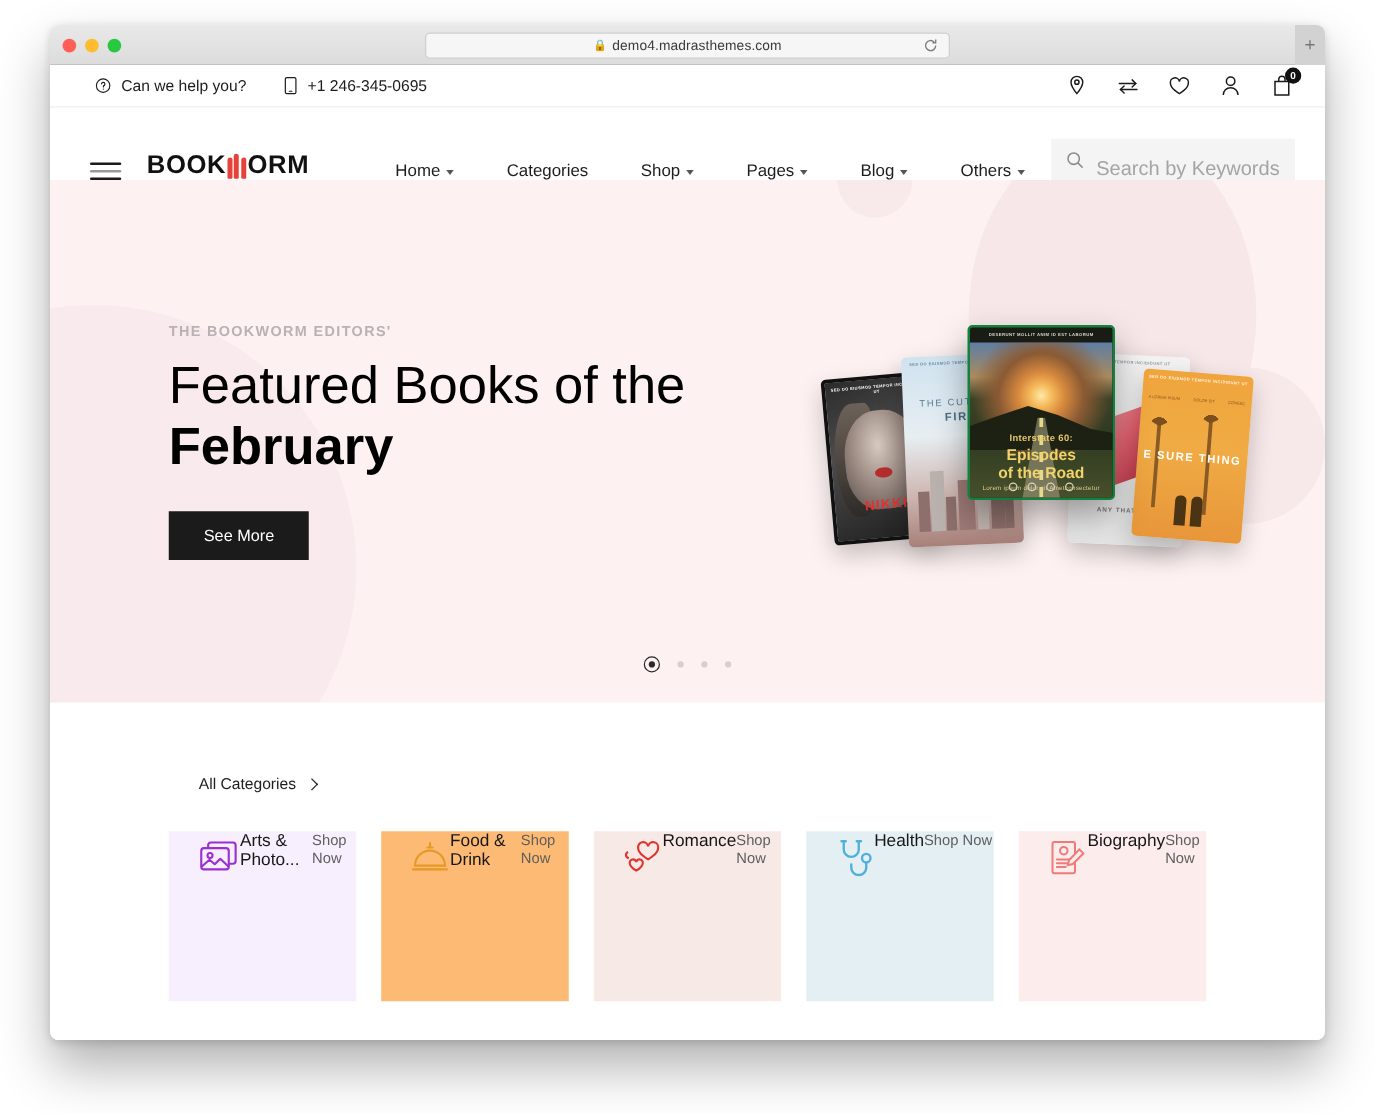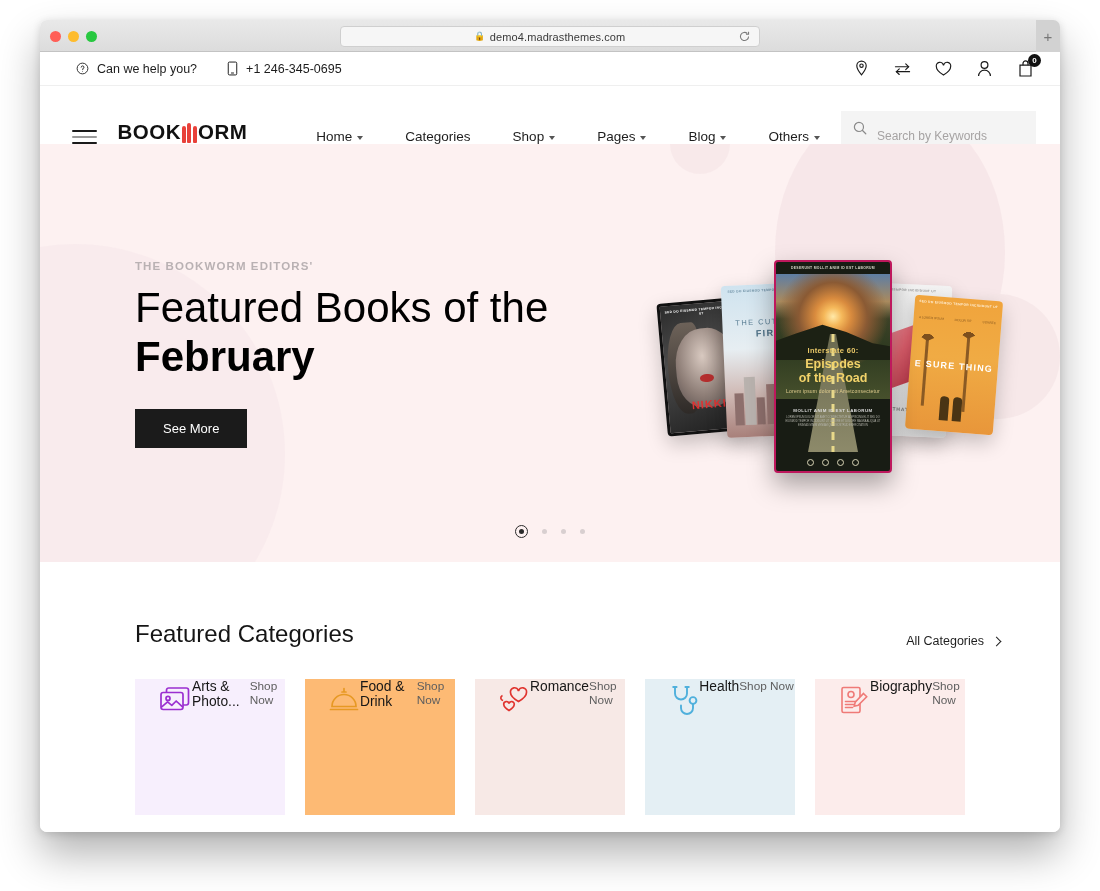--- a/index.html
+++ b/index.html
@@ -106,21 +106,21 @@
            border-right: 3.5px solid transparent; border-top: 4px solid #555;
            position: relative; top: 1px; }
 
   .search {
     width: 212px; height: 33px; background: #f4f4f4;
     display: flex; align-items: center; padding: 0 12px; gap: 10px;
   }
   .search svg { color: #8a8a8a; flex: none; }
   .search input {
     border: none; outline: none; background: transparent;
-    font-size: 12px; color: #0c4a6e; width: 100%;
+    font-size: 16px; color: #0c4a6e; width: 100%;
     font-family: "Liberation Sans", sans-serif;
     margin-top: 16px;
   }
   .search input::placeholder { color: #a6a3a3; }
 
   
   .hero {
     position: relative; height: 418px; overflow: hidden;
     background: #fdf1f1;
   }
@@ -190,24 +190,24 @@
   }
   .bk2 .cap-top { color:#6c8ea3; }
   .bk2 .t2 { position:absolute; top:21%; left:0; right:0; text-align:center;
     color:#5b7f95; font-size:7.5px; letter-spacing:1.4px; line-height:1.5; }
   .bk2 .t2 b { display:block; font-size:9px; color:#4a6e85; }
   .bk2 .city { position:absolute; bottom:8%; left:6%; right:6%; height:44%; }
   .bk2 .city i { position:absolute; bottom:0; background:#8d6f6c; display:block; }
 
   
   .bk3 {
-    left: 112px; top: 0px; width: 118px; height: 213px;
+    left: 112px; top: 0px; width: 118px; height: 140px;
     z-index: 6; box-shadow: 0 12px 26px rgba(0,0,0,.34);
     background: #181c14;
-    border: 2px solid #be185d;
+    border: 2px solid #15803d;
   }
   .bk3 .img {
     position:absolute; left:0; right:0; top: 12px; height: 125px;
     background:
       radial-gradient(circle at 50% 34%, #ffe9a8 0%, #f5b85a 9%, #d98b3e 18%, #8a5a34 34%, transparent 55%),
       linear-gradient(180deg,#5e7ea4 0%, #a98a5e 22%, #3c4227 36%, #2e3a20 60%, #47502c 100%);
   }
   .bk3 .hill {
     position:absolute; left:-8%; top:46px; width:116%; height:40px;
     background:#1c2114;
@@ -529,21 +529,20 @@
       <div class="dots">
         <span class="dot active"></span>
         <span class="dot"></span>
         <span class="dot"></span>
         <span class="dot"></span>
       </div>
     </div>
 
     <div class="fc">
       <div class="fc-head">
-        <div class="fc-title">Featured Categories</div>
         <div class="fc-all">
           <span>All Categories</span>
           <span class="chev"></span>
         </div>
       </div>
 
       <div class="cards">
 
         <div class="card" style="background:#f7effd">
           <div class="cico">

